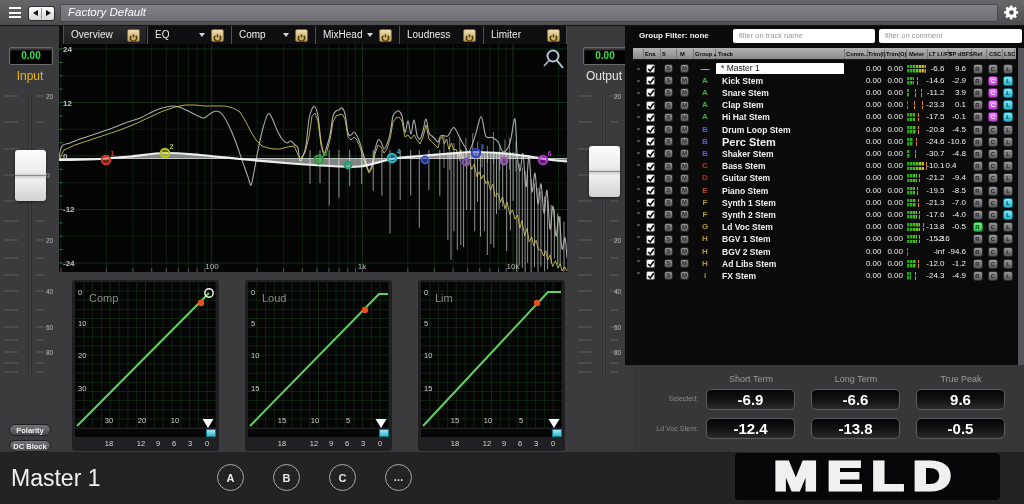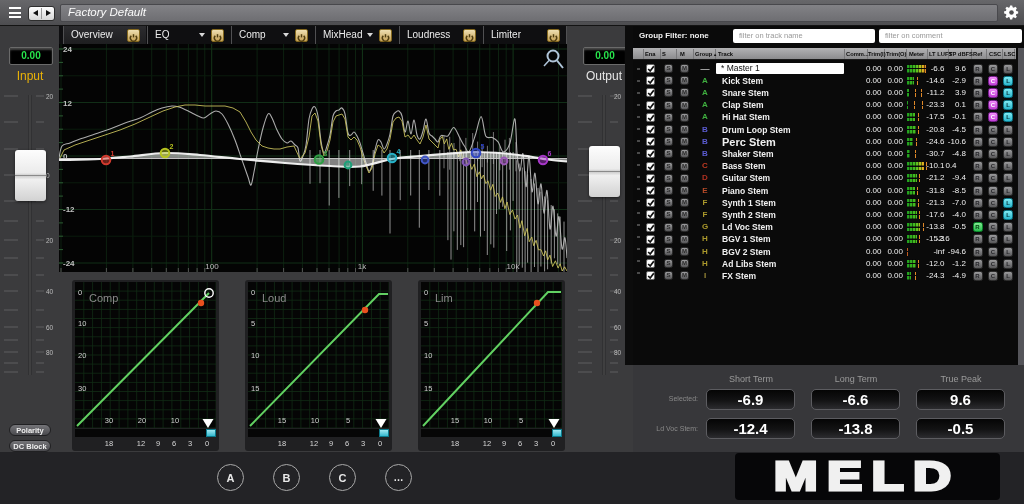--- a/index.html
+++ b/index.html
@@ -850,21 +850,21 @@
       <div style="position:absolute;left:78px;top:0;color:#f0f0f0;font-size:8.5px;font-weight:bold;line-height:12px">Piano Stem</div>
       <div style="position:absolute;left:207.5px;top:0;width:30px;text-align:right;color:#f0f0f0;font-size:8px;line-height:12px">0.00</div>
       <div style="position:absolute;left:229px;top:0;width:30px;text-align:right;color:#f0f0f0;font-size:8px;line-height:12px">0.00</div>
       <div style="position:absolute;left:263px;top:1.5px;width:20px;height:9px;background:#0a0a0a">
         <div style="position:absolute;left:0;top:0.5px;width:8px;height:3.5px;background:linear-gradient(90deg,#1f9e1f 0%,#49c31f 45%,#a8c31f 65%,#d8b81f 78%,#dd7a1f 90%,#d03018 100%);background-size:20px 3.5px"></div>
         <div style="position:absolute;left:10px;top:0.5px;width:1.2px;height:3.5px;background:#e08828"></div>
         <div style="position:absolute;left:0;top:5px;width:8px;height:3.5px;background:linear-gradient(90deg,#1f9e1f 0%,#49c31f 45%,#a8c31f 65%,#d8b81f 78%,#dd7a1f 90%,#d03018 100%);background-size:20px 3.5px"></div>
         <div style="position:absolute;left:10px;top:5px;width:1.2px;height:3.5px;background:#e08828"></div>
         <div style="position:absolute;left:0;top:0;width:9px;height:9px;background:repeating-linear-gradient(90deg,transparent 0 2px,rgba(0,0,0,.5) 2px 3px)"></div>
       </div>
-      <div style="position:absolute;left:270.5px;top:0;width:30px;text-align:right;color:#f0f0f0;font-size:8px;line-height:12px">-31.8</div>
+      <div style="position:absolute;left:270.5px;top:0;width:30px;text-align:right;color:#f0f0f0;font-size:8px;line-height:12px">-19.5</div>
       <div style="position:absolute;left:292px;top:0;width:30px;text-align:right;color:#f0f0f0;font-size:8px;line-height:12px">-8.5</div>
       <div style="position:absolute;left:328.5px;top:1px">
         <div class="sb">R</div>
       </div>
       <div style="position:absolute;left:344px;top:1px">
         <div class="sb">C</div>
       </div>
       <div style="position:absolute;left:359px;top:1px">
         <div class="sb">L</div>
       </div>
@@ -1090,20 +1090,21 @@
     <div style="position:absolute;left:640px;top:395px;width:58px;text-align:right;font-size:7px;color:#8a8a8a">Selected:</div>
     <div style="position:absolute;left:640px;top:425px;width:58px;text-align:right;font-size:7px;color:#8a8a8a">Ld Voc Stem:</div>
     <div style="position:absolute;left:706px;top:389px;width:89px;height:21px;border-radius:5px;background:linear-gradient(#050505,#131314 55%,#2c2c2f);border:1px solid #5c5c60;box-sizing:border-box;color:#fff;font-size:15px;font-weight:bold;text-align:center;line-height:20px">-6.9</div>
     <div style="position:absolute;left:811px;top:389px;width:89px;height:21px;border-radius:5px;background:linear-gradient(#050505,#131314 55%,#2c2c2f);border:1px solid #5c5c60;box-sizing:border-box;color:#fff;font-size:15px;font-weight:bold;text-align:center;line-height:20px">-6.6</div>
     <div style="position:absolute;left:916px;top:389px;width:89px;height:21px;border-radius:5px;background:linear-gradient(#050505,#131314 55%,#2c2c2f);border:1px solid #5c5c60;box-sizing:border-box;color:#fff;font-size:15px;font-weight:bold;text-align:center;line-height:20px">9.6</div>
     <div style="position:absolute;left:706px;top:418px;width:89px;height:21px;border-radius:5px;background:linear-gradient(#050505,#131314 55%,#2c2c2f);border:1px solid #5c5c60;box-sizing:border-box;color:#fff;font-size:15px;font-weight:bold;text-align:center;line-height:20px">-12.4</div>
     <div style="position:absolute;left:811px;top:418px;width:89px;height:21px;border-radius:5px;background:linear-gradient(#050505,#131314 55%,#2c2c2f);border:1px solid #5c5c60;box-sizing:border-box;color:#fff;font-size:15px;font-weight:bold;text-align:center;line-height:20px">-13.8</div>
     <div style="position:absolute;left:916px;top:418px;width:89px;height:21px;border-radius:5px;background:linear-gradient(#050505,#131314 55%,#2c2c2f);border:1px solid #5c5c60;box-sizing:border-box;color:#fff;font-size:15px;font-weight:bold;text-align:center;line-height:20px">-0.5</div>
 
 <div style="position:absolute;left:0;top:452px;width:1024px;height:52px;background:#232326"></div>
+<div style="position:absolute;left:11px;top:465px;font-size:23px;color:#f2f2f2">Master 1</div>
 <div style="position:absolute;left:217px;top:464px;width:27px;height:27px;border:1px solid #a8a8a8;border-radius:50%;color:#e8e8e8;font-size:11px;font-weight:bold;text-align:center;line-height:26px;box-sizing:border-box">A</div>
     <div style="position:absolute;left:273px;top:464px;width:27px;height:27px;border:1px solid #a8a8a8;border-radius:50%;color:#e8e8e8;font-size:11px;font-weight:bold;text-align:center;line-height:26px;box-sizing:border-box">B</div>
     <div style="position:absolute;left:329px;top:464px;width:27px;height:27px;border:1px solid #a8a8a8;border-radius:50%;color:#e8e8e8;font-size:11px;font-weight:bold;text-align:center;line-height:26px;box-sizing:border-box">C</div>
     <div style="position:absolute;left:385px;top:464px;width:27px;height:27px;border:1px solid #a8a8a8;border-radius:50%;color:#e8e8e8;font-size:10px;font-weight:bold;text-align:center;line-height:26px;box-sizing:border-box">…</div>
 <div style="position:absolute;left:735px;top:453px;width:265px;height:47px;background:#060608;border-radius:4px"></div>
 <svg width="265" height="47" viewBox="0 0 265 47" style="position:absolute;left:735px;top:453px">
       <g transform="translate(132,0) scale(1.32,1)">
         <text x="0" y="37" font-family="Liberation Sans, sans-serif" font-size="40" font-weight="bold" fill="#f0f0f0" stroke="#f0f0f0" stroke-width="2.8" text-anchor="middle" letter-spacing="7">MELD</text>
       </g>
     </svg>

